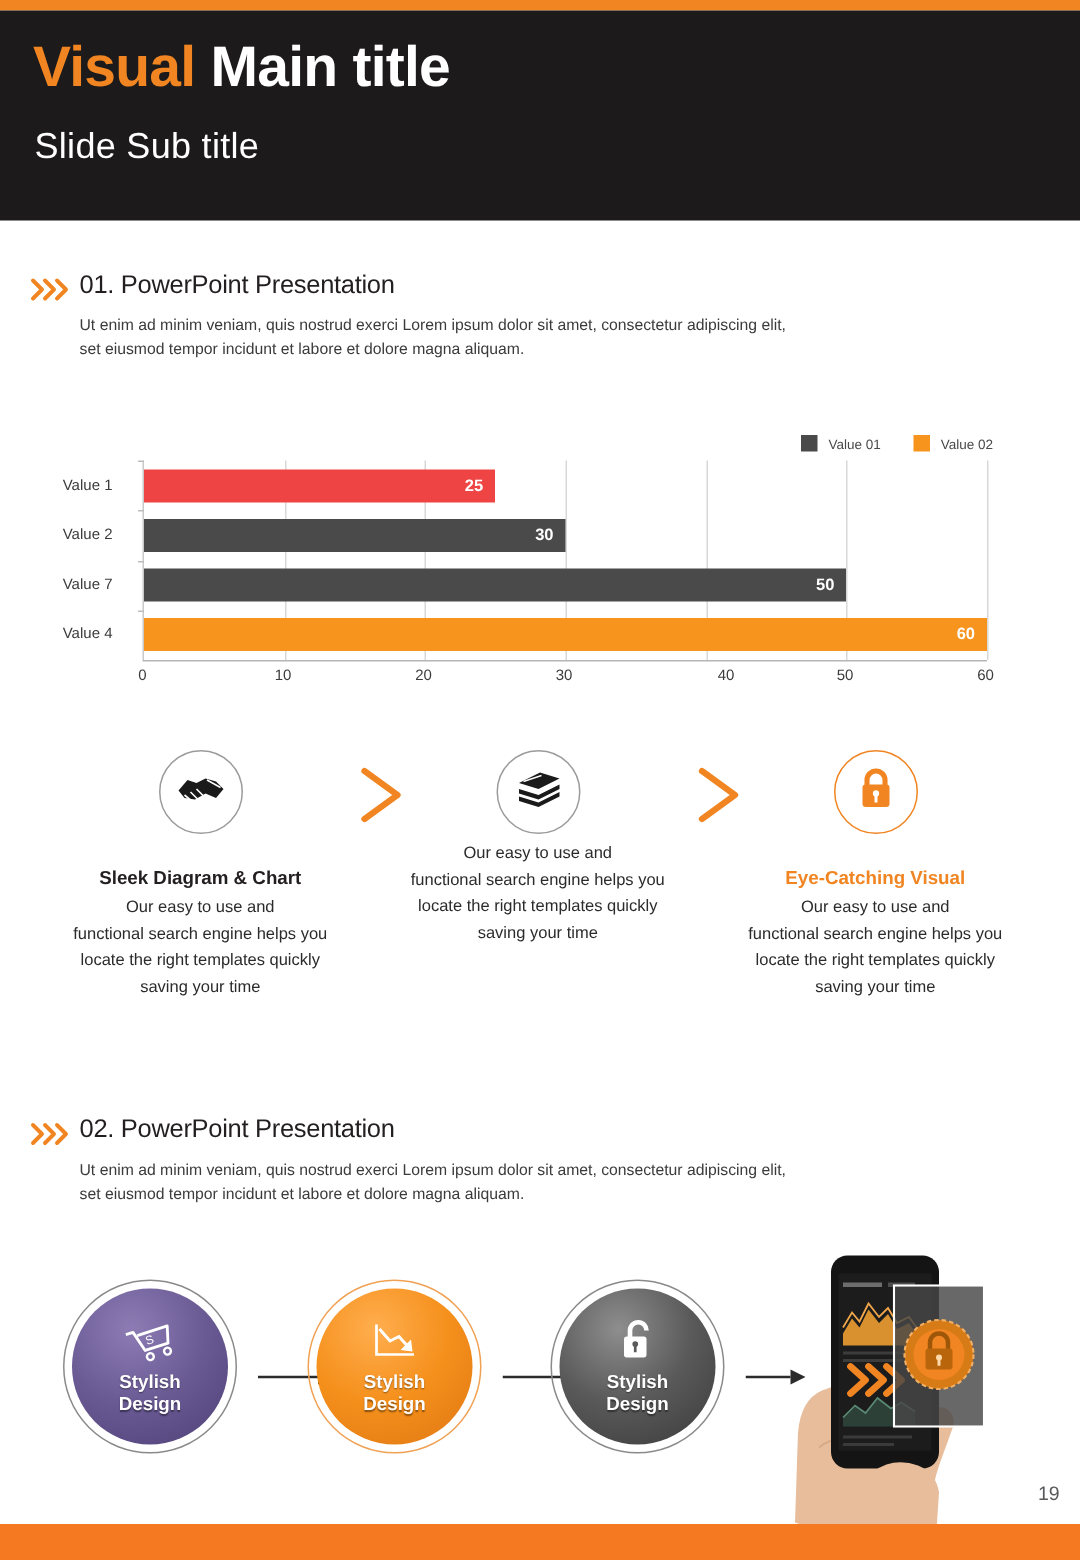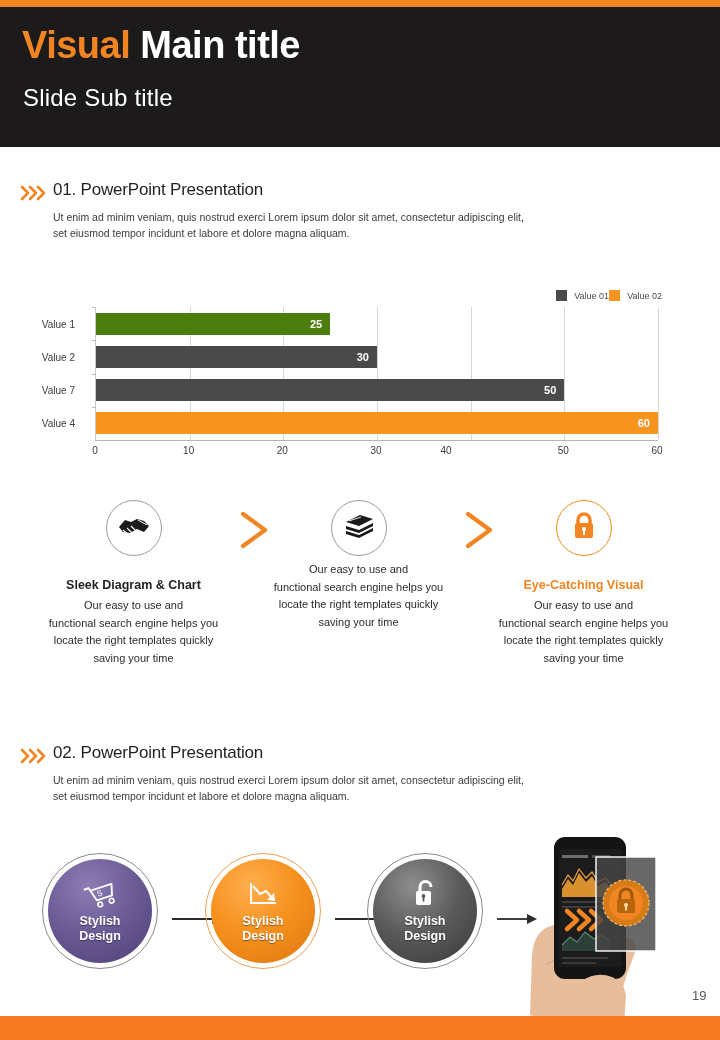--- a/index.html
+++ b/index.html
@@ -91,20 +91,21 @@
   .chart {
     position: absolute;
     left: 40px; top: 290px;
     width: 630px; height: 195px;
   }
   .legend {
     position: absolute;
     right: 8px; top: 0px;
     display: flex;
     align-items: center;
+    gap: 22px;
   }
   .legend-item { display: flex; align-items: center; gap: 7px; }
   .legend-swatch { width: 11px; height: 11px; display: block; }
   .legend-label { font-size: 9px; color: #4a4a4a; white-space: nowrap; }
 
   .plot {
     position: absolute;
     left: 55px; top: 17px;
     width: 562px; height: 133px;
     border-left: 1px solid #c9c9c9;
@@ -314,21 +315,21 @@
 
     <div class="plot" id="plot-area">
         <div class="gridline" style="left: 93.6667px;"></div>
         <div class="gridline" style="left: 187.333px;"></div>
         <div class="gridline" style="left: 281px;"></div>
         <div class="gridline" style="left: 374.667px;"></div>
         <div class="gridline" style="left: 468.333px;"></div>
         <div class="gridline" style="left: 562px;"></div>
         <div class="tickmark" style="top: 0px;"></div>
         <div class="cat-label" style="top: 16.625px;">Value 1</div>
-        <div class="bar" style="top: 5.625px; left: 0px; width: 234.167px; background: #4d7c0f;">
+        <div class="bar" style="top: 5.625px; left: 0px; width: 234.167px; background: #ef4444;">
           <span class="bar-value">25</span>
         </div>
         <div class="tickmark" style="top: 33.25px;"></div>
         <div class="cat-label" style="top: 49.875px;">Value 2</div>
         <div class="bar" style="top: 38.875px; left: 0px; width: 281px; background: rgb(74, 74, 74);">
           <span class="bar-value">30</span>
         </div>
         <div class="tickmark" style="top: 66.5px;"></div>
         <div class="cat-label" style="top: 83.125px;">Value 7</div>
         <div class="bar" style="top: 72.125px; left: 0px; width: 468.333px; background: rgb(74, 74, 74);">
@@ -339,21 +340,21 @@
         <div class="bar" style="top: 105.375px; left: 0px; width: 562px; background: rgb(247, 148, 30);">
           <span class="bar-value">60</span>
         </div>
       </div>
     <div class="axis-line"></div>
     <div id="xticks-holder">
         <div class="xtick" style="left: 55px;">0</div>
         <div class="xtick" style="left: 148.667px;">10</div>
         <div class="xtick" style="left: 242.333px;">20</div>
         <div class="xtick" style="left: 336px;">30</div>
-        <div class="xtick" style="left: 406px;">40</div>
+        <div class="xtick" style="left: 444px;">40</div>
         <div class="xtick" style="left: 523.333px;">50</div>
         <div class="xtick" style="left: 617px;">60</div>
       </div>
   </div>
 
   <div class="features">
 
     <div class="feat" style="left:26px; top:0;">
       <div class="feat-circle">
         <span>

